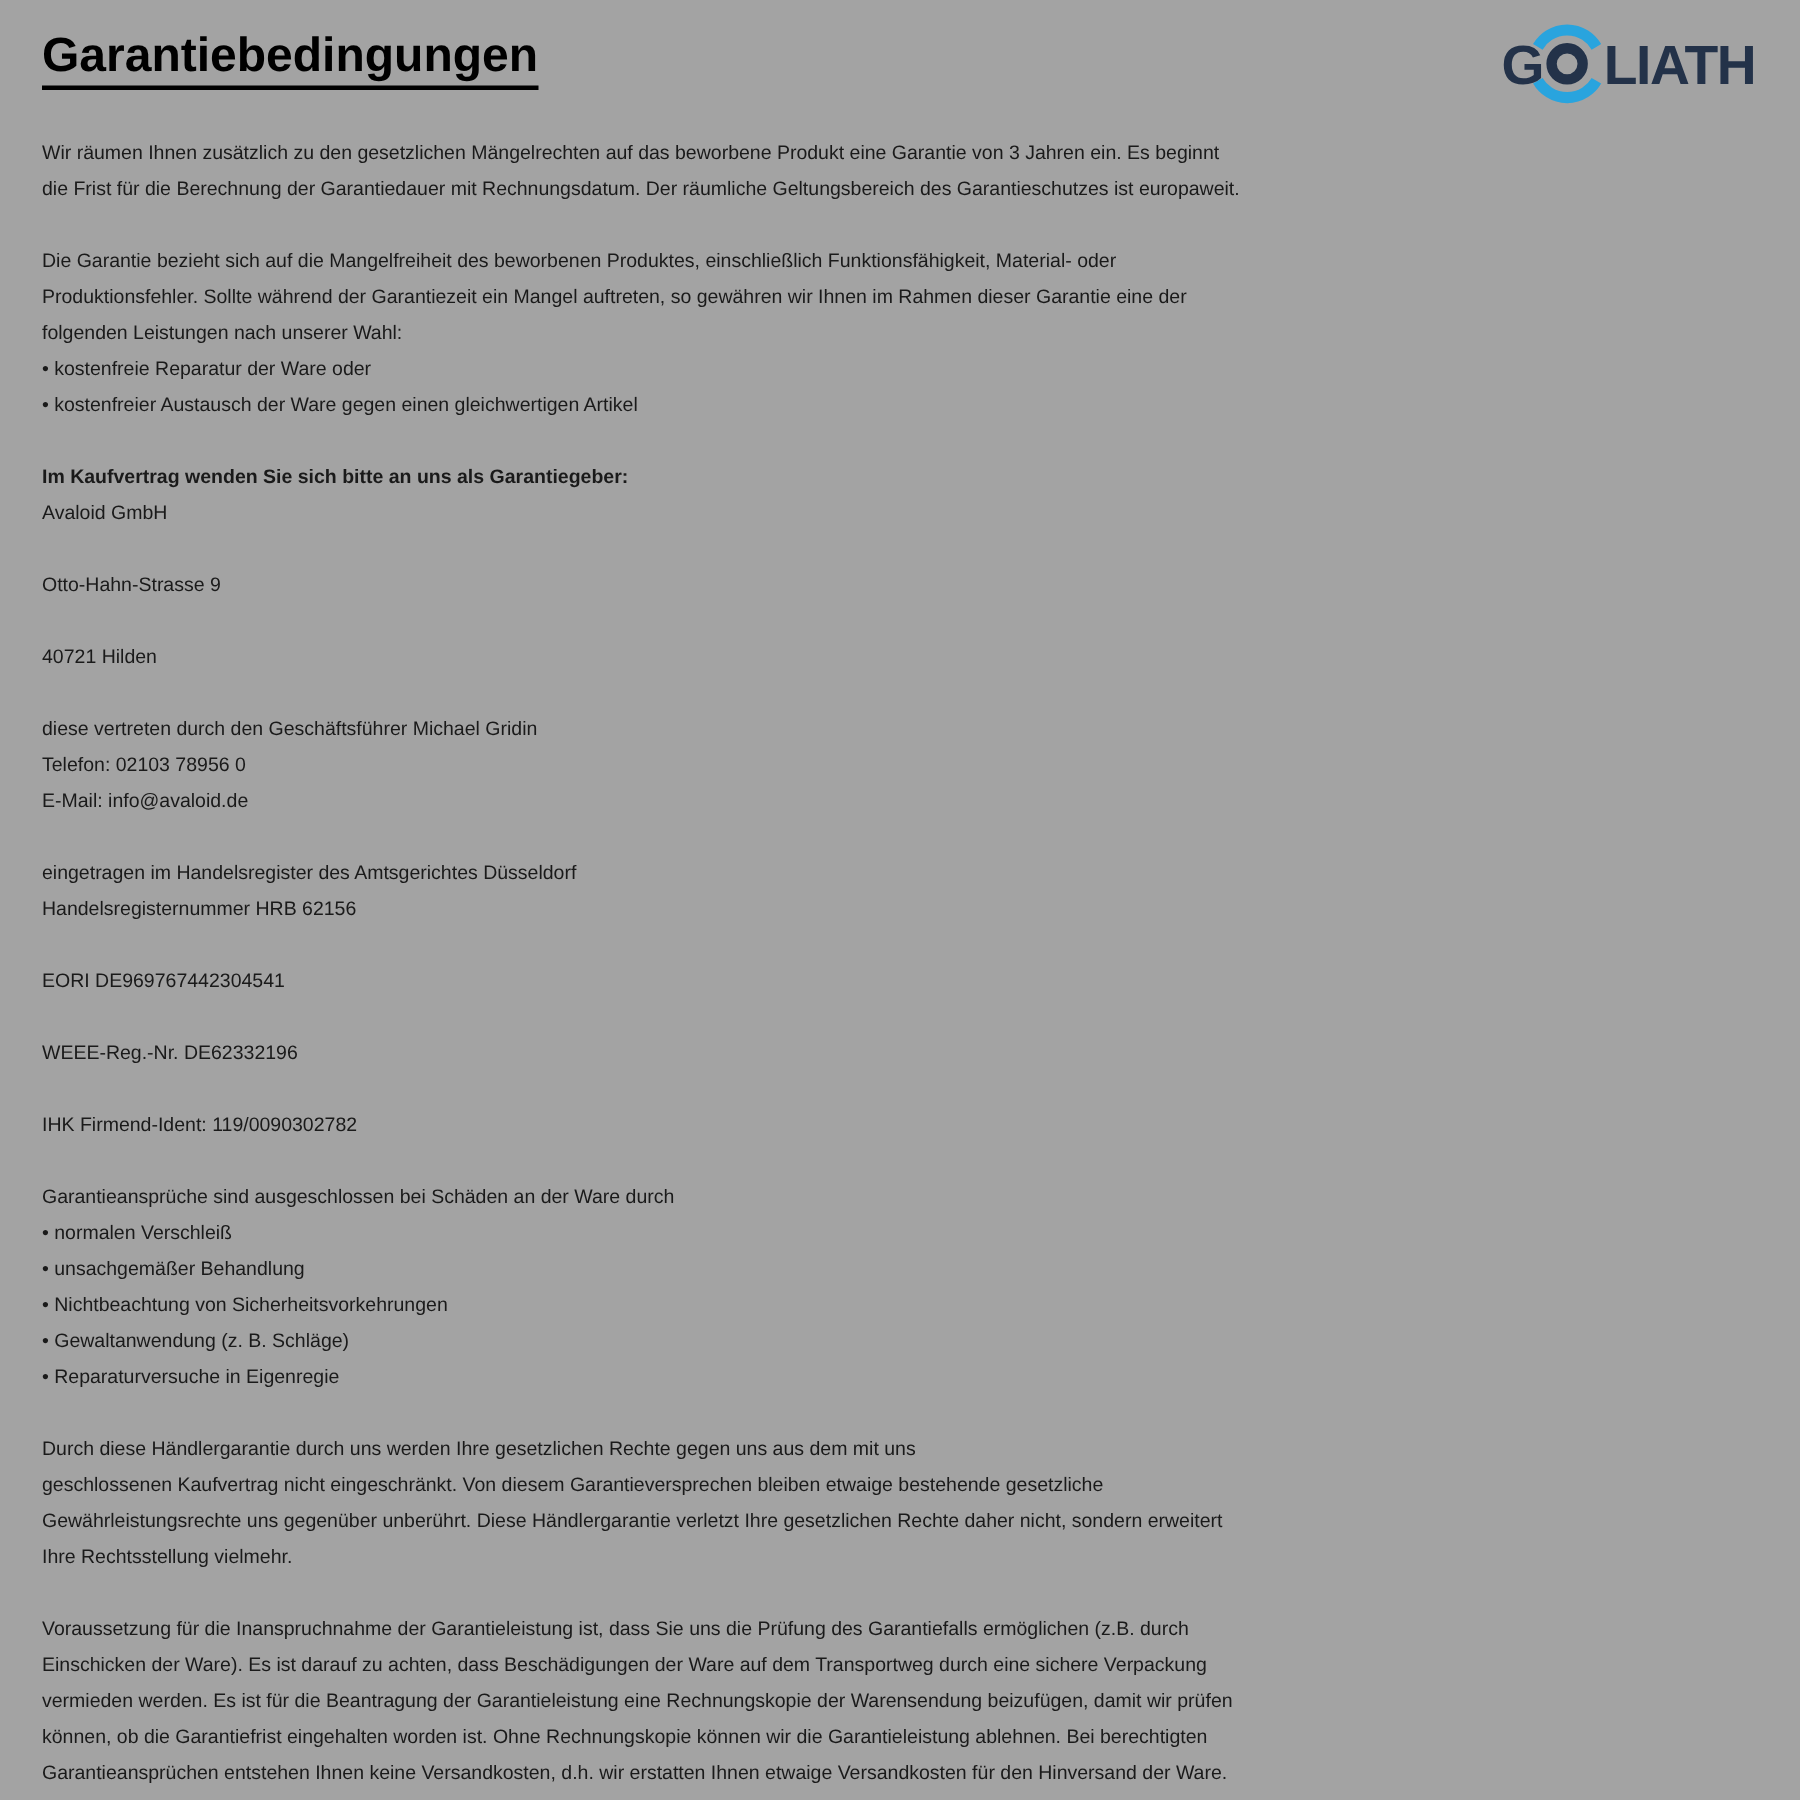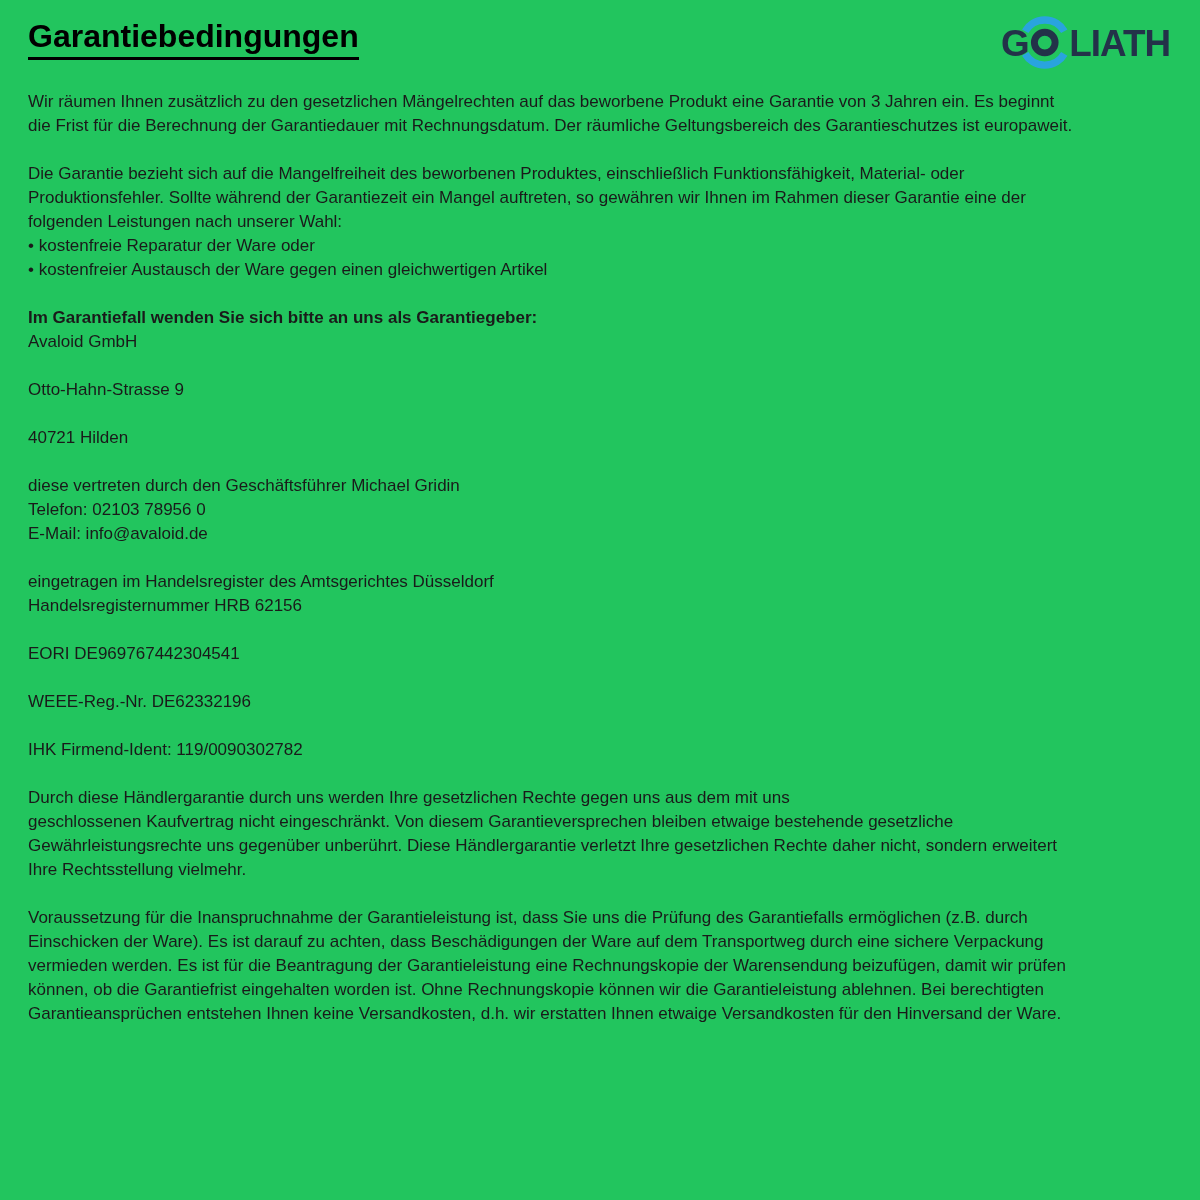--- a/index.html
+++ b/index.html
@@ -5,21 +5,21 @@
 <style>
   html, body {
     margin: 0;
     padding: 0;
     background: #ffffff;
   }
   .page {
     position: relative;
     width: 1200px;
     height: 1200px;
-    background: #22c55e;
+    background: #a3a3a3;
     box-sizing: border-box;
     padding: 18px 28px 0 28px;
     font-family: "Liberation Sans", sans-serif;
     color: #1a1a1a;
     overflow: hidden;
   }
   .doc-header {
     position: relative;
   }
   h1.title {
@@ -41,21 +41,21 @@
     width: 175px;
     height: 62px;
   }
   .logo svg {
     width: 100%;
     height: 100%;
     display: block;
   }
   .doc-body p {
     margin: 0 0 24px 0;
-    font-size: 17px;
+    font-size: 13px;
     line-height: 24px;
     white-space: pre-line;
     font-weight: 400;
   }
   .doc-body p.bold-heading {
     font-weight: 700;
     margin-bottom: 0;
   }
 </style>
 </head>
@@ -83,41 +83,47 @@
   <div class="doc-body">
     <p>Wir räumen Ihnen zusätzlich zu den gesetzlichen Mängelrechten auf das beworbene Produkt eine Garantie von 3 Jahren ein. Es beginnt
 die Frist für die Berechnung der Garantiedauer mit Rechnungsdatum. Der räumliche Geltungsbereich des Garantieschutzes ist europaweit.</p>
 
     <p>Die Garantie bezieht sich auf die Mangelfreiheit des beworbenen Produktes, einschließlich Funktionsfähigkeit, Material- oder
 Produktionsfehler. Sollte während der Garantiezeit ein Mangel auftreten, so gewähren wir Ihnen im Rahmen dieser Garantie eine der
 folgenden Leistungen nach unserer Wahl:
 • kostenfreie Reparatur der Ware oder
 • kostenfreier Austausch der Ware gegen einen gleichwertigen Artikel</p>
 
-    <p class="bold-heading">Im Garantiefall wenden Sie sich bitte an uns als Garantiegeber:</p>
+    <p class="bold-heading">Im Kaufvertrag wenden Sie sich bitte an uns als Garantiegeber:</p>
 
     <p>Avaloid GmbH
 
 Otto-Hahn-Strasse 9
 
 40721 Hilden
 
 diese vertreten durch den Geschäftsführer Michael Gridin
 Telefon: 02103 78956 0
 E-Mail: info@avaloid.de
 
 eingetragen im Handelsregister des Amtsgerichtes Düsseldorf
 Handelsregisternummer HRB 62156
 
 EORI DE969767442304541
 
 WEEE-Reg.-Nr. DE62332196
 
 IHK Firmend-Ident: 119/0090302782</p>
 
+    <p>Garantieansprüche sind ausgeschlossen bei Schäden an der Ware durch
+• normalen Verschleiß
+• unsachgemäßer Behandlung
+• Nichtbeachtung von Sicherheitsvorkehrungen
+• Gewaltanwendung (z. B. Schläge)
+• Reparaturversuche in Eigenregie</p>
 
     <p>Durch diese Händlergarantie durch uns werden Ihre gesetzlichen Rechte gegen uns aus dem mit uns
 geschlossenen Kaufvertrag nicht eingeschränkt. Von diesem Garantieversprechen bleiben etwaige bestehende gesetzliche
 Gewährleistungsrechte uns gegenüber unberührt. Diese Händlergarantie verletzt Ihre gesetzlichen Rechte daher nicht, sondern erweitert
 Ihre Rechtsstellung vielmehr.</p>
 
     <p>Voraussetzung für die Inanspruchnahme der Garantieleistung ist, dass Sie uns die Prüfung des Garantiefalls ermöglichen (z.B. durch
 Einschicken der Ware). Es ist darauf zu achten, dass Beschädigungen der Ware auf dem Transportweg durch eine sichere Verpackung
 vermieden werden. Es ist für die Beantragung der Garantieleistung eine Rechnungskopie der Warensendung beizufügen, damit wir prüfen
 können, ob die Garantiefrist eingehalten worden ist. Ohne Rechnungskopie können wir die Garantieleistung ablehnen. Bei berechtigten

